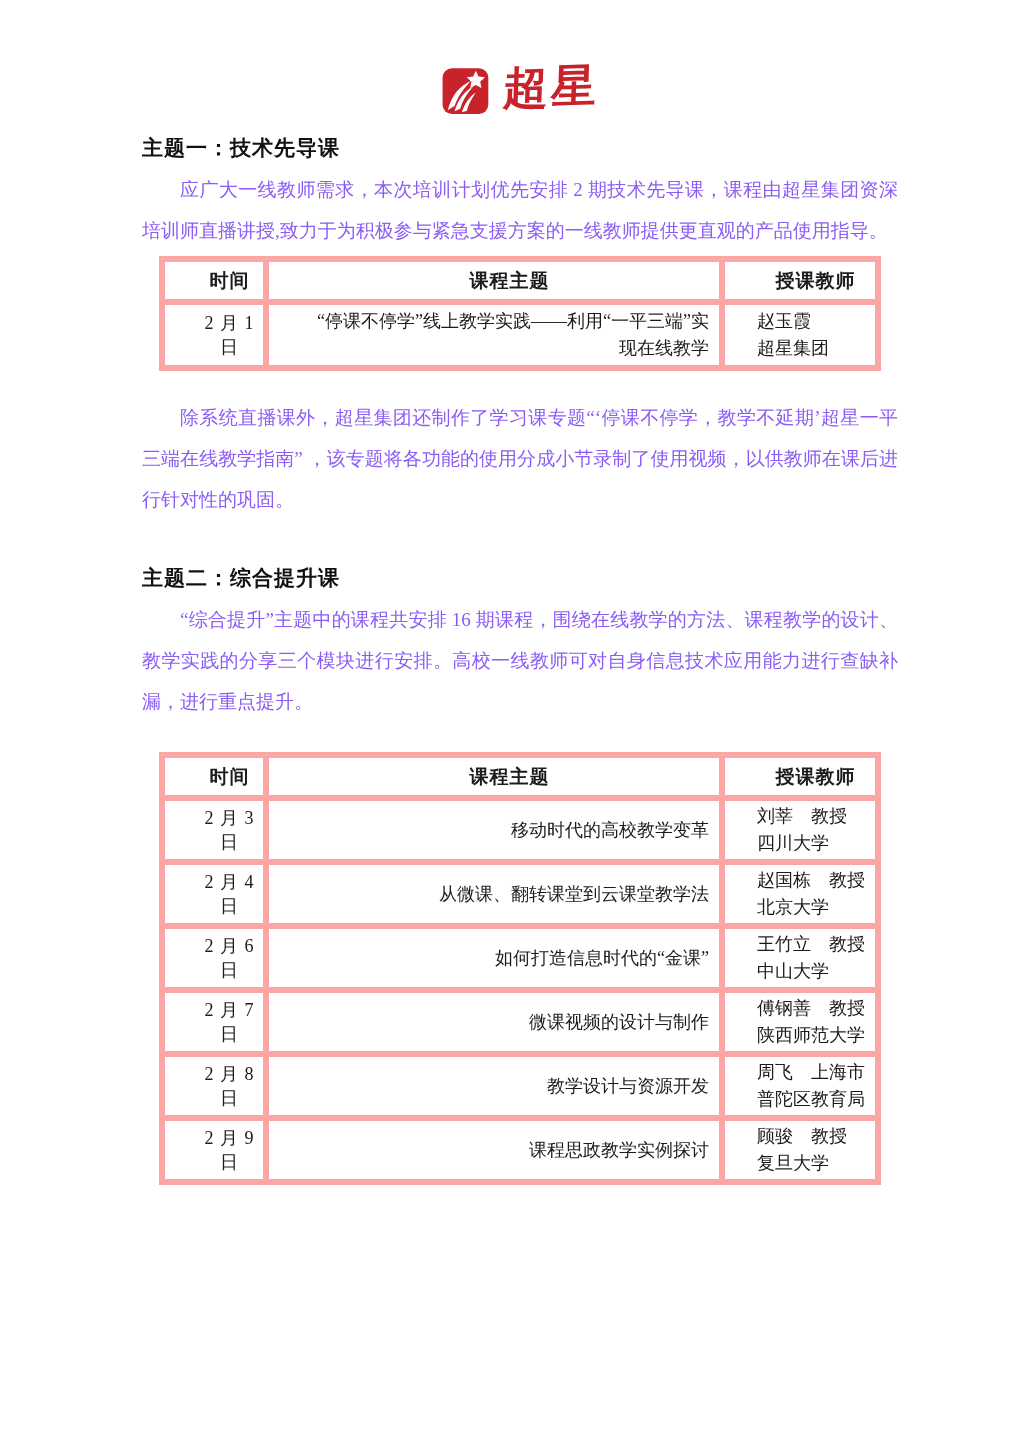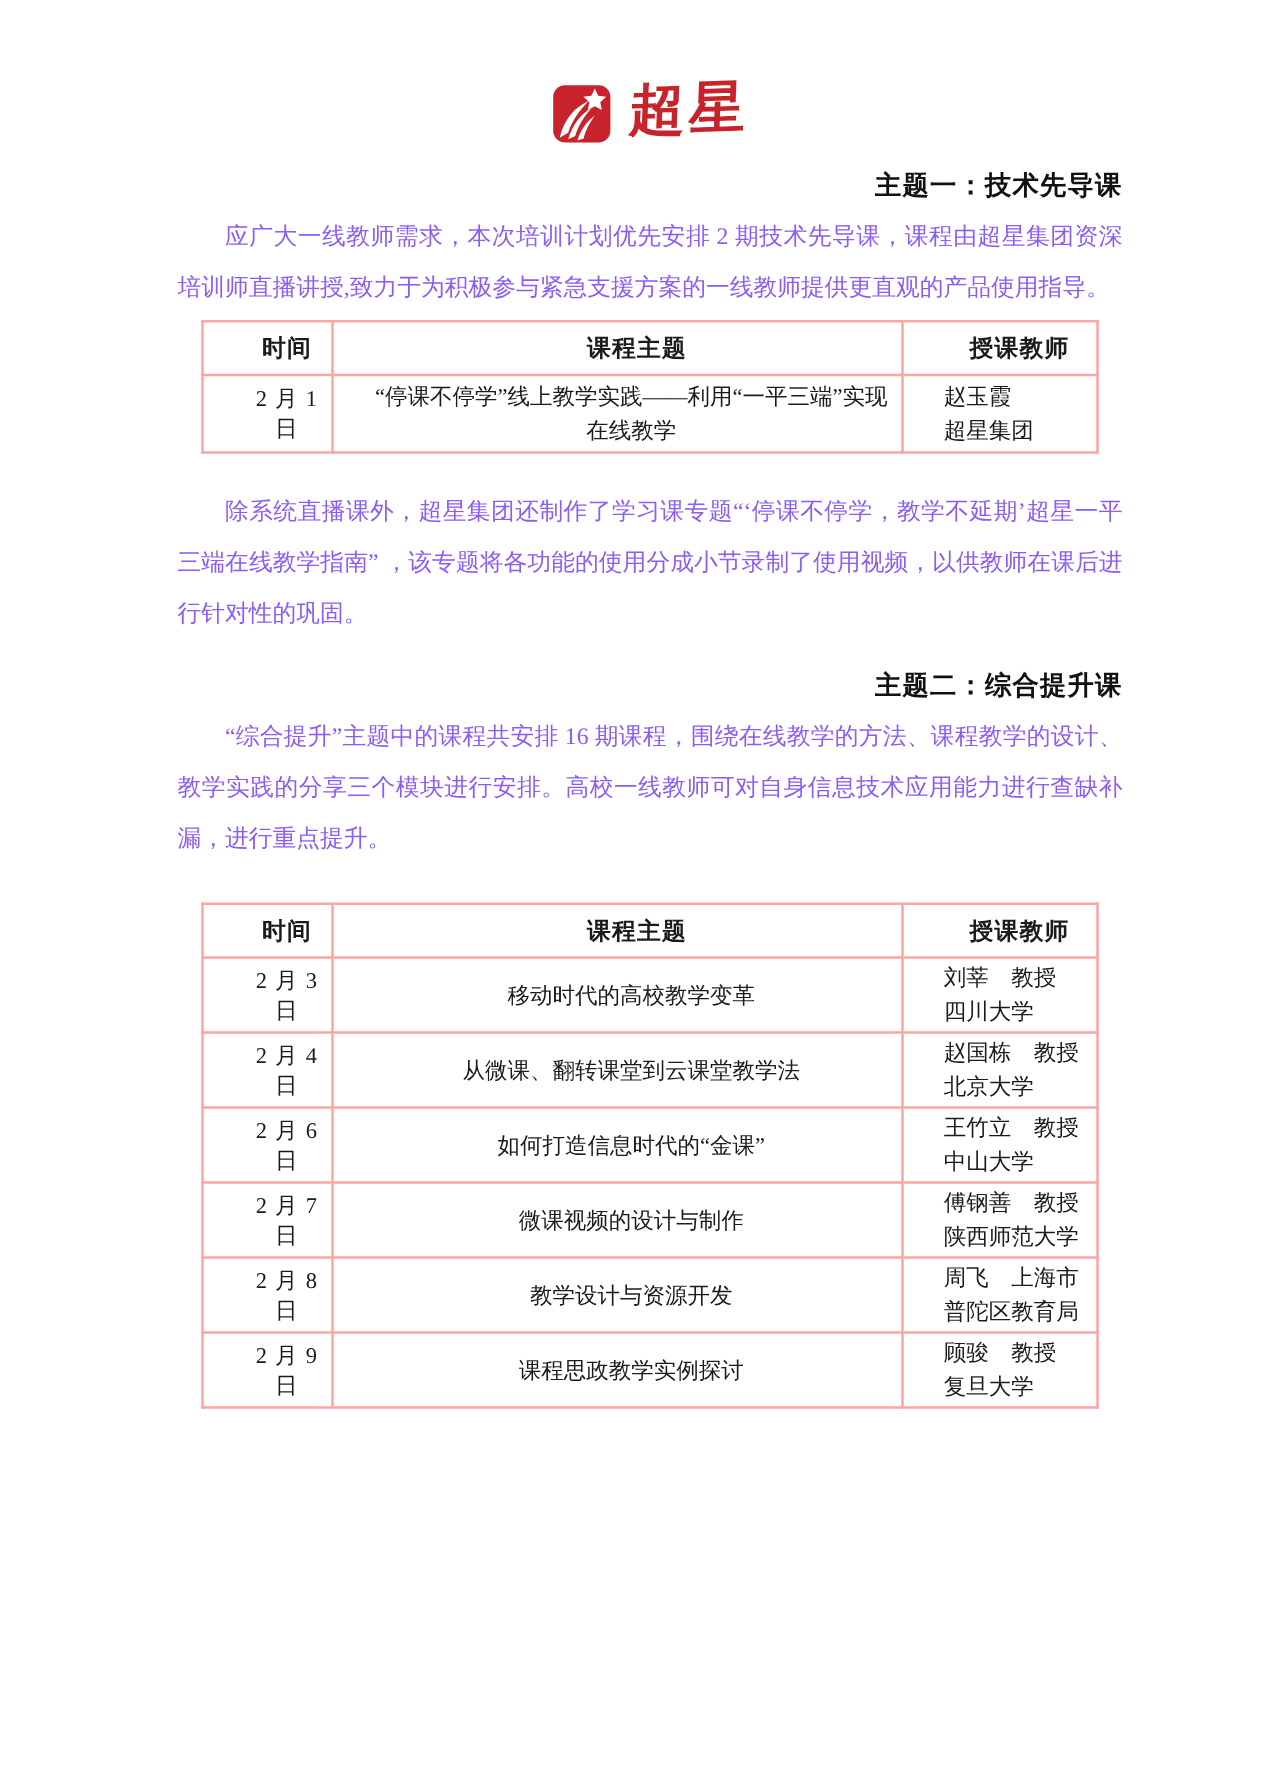--- a/index.html
+++ b/index.html
@@ -30,28 +30,28 @@
     letter-spacing: 3px;
     transform: skewX(-4deg) rotate(-2deg);
     display: inline-block;
     line-height: 1;
     padding-bottom: 6px;
   }
 
   
   .section-title {
     margin: 16px 0 0 0;
-    text-align: right;
+    text-align: left;
     font-size: 21px;
     font-weight: 700;
     letter-spacing: 1px;
     font-family: "Liberation Sans", "DejaVu Sans", sans-serif;
     color: #111;
   }
-  .section-title.second { margin-top: 22px; }
+  .section-title.second { margin-top: 44px; }
 
   
   .para {
     margin: 7px 0 0 0;
     font-size: 19px;
     line-height: 41px;
     text-align: justify;
     text-indent: 2em;
     color: #8b5cf6;
   }
@@ -60,42 +60,42 @@
   
   table.course-table {
     width: 716px;
     margin: 5px auto 0 auto;
     border-collapse: collapse;
     table-layout: fixed;
     color: #1b1b1b;
   }
   table.course-table.second { margin-top: 30px; }
   .course-table th, .course-table td {
-    border: 2px solid #fca5a5;
+    border: 6px solid #fca5a5;
     vertical-align: middle;
     padding-left: 32px;
   }
   .course-table th {
     font-family: "Liberation Sans", "DejaVu Sans", sans-serif;
     font-weight: 700;
     font-size: 19px;
     height: 43px;
     text-align: center;
     letter-spacing: 1px;
   }
   .col-time { width: 104px; }
   .col-topic { width: 456px; }
   .col-teacher { width: 156px; margin-left: 40px; }
   .cell-time {
     text-align: center;
     font-size: 18px;
     letter-spacing: 1px;
   }
   .cell-topic {
-    text-align: center;
+    text-align: right;
     padding: 3px 10px 3px 11px;
     font-size: 18px;
     line-height: 27px;
   }
   .cell-teacher {
     text-align: left;
     font-size: 18px;
     line-height: 27px;
     padding: 2px 2px;
   }

